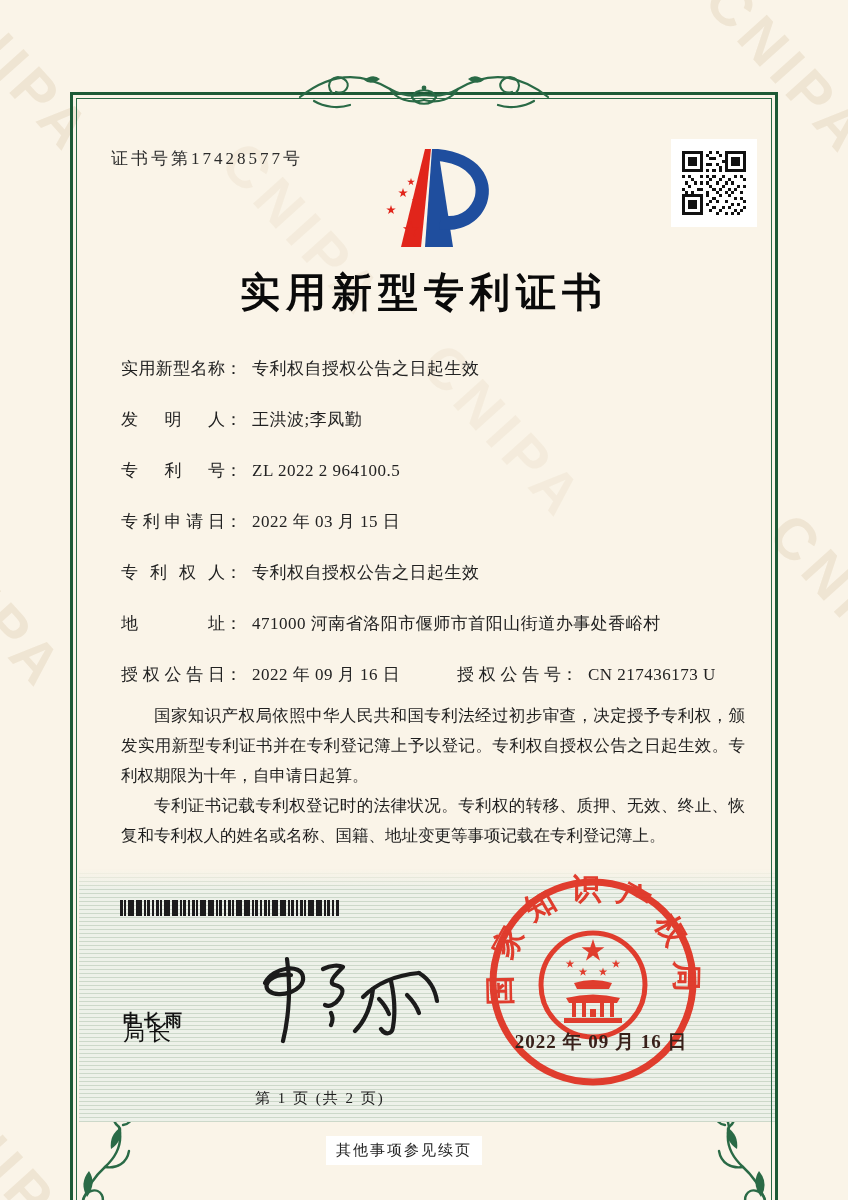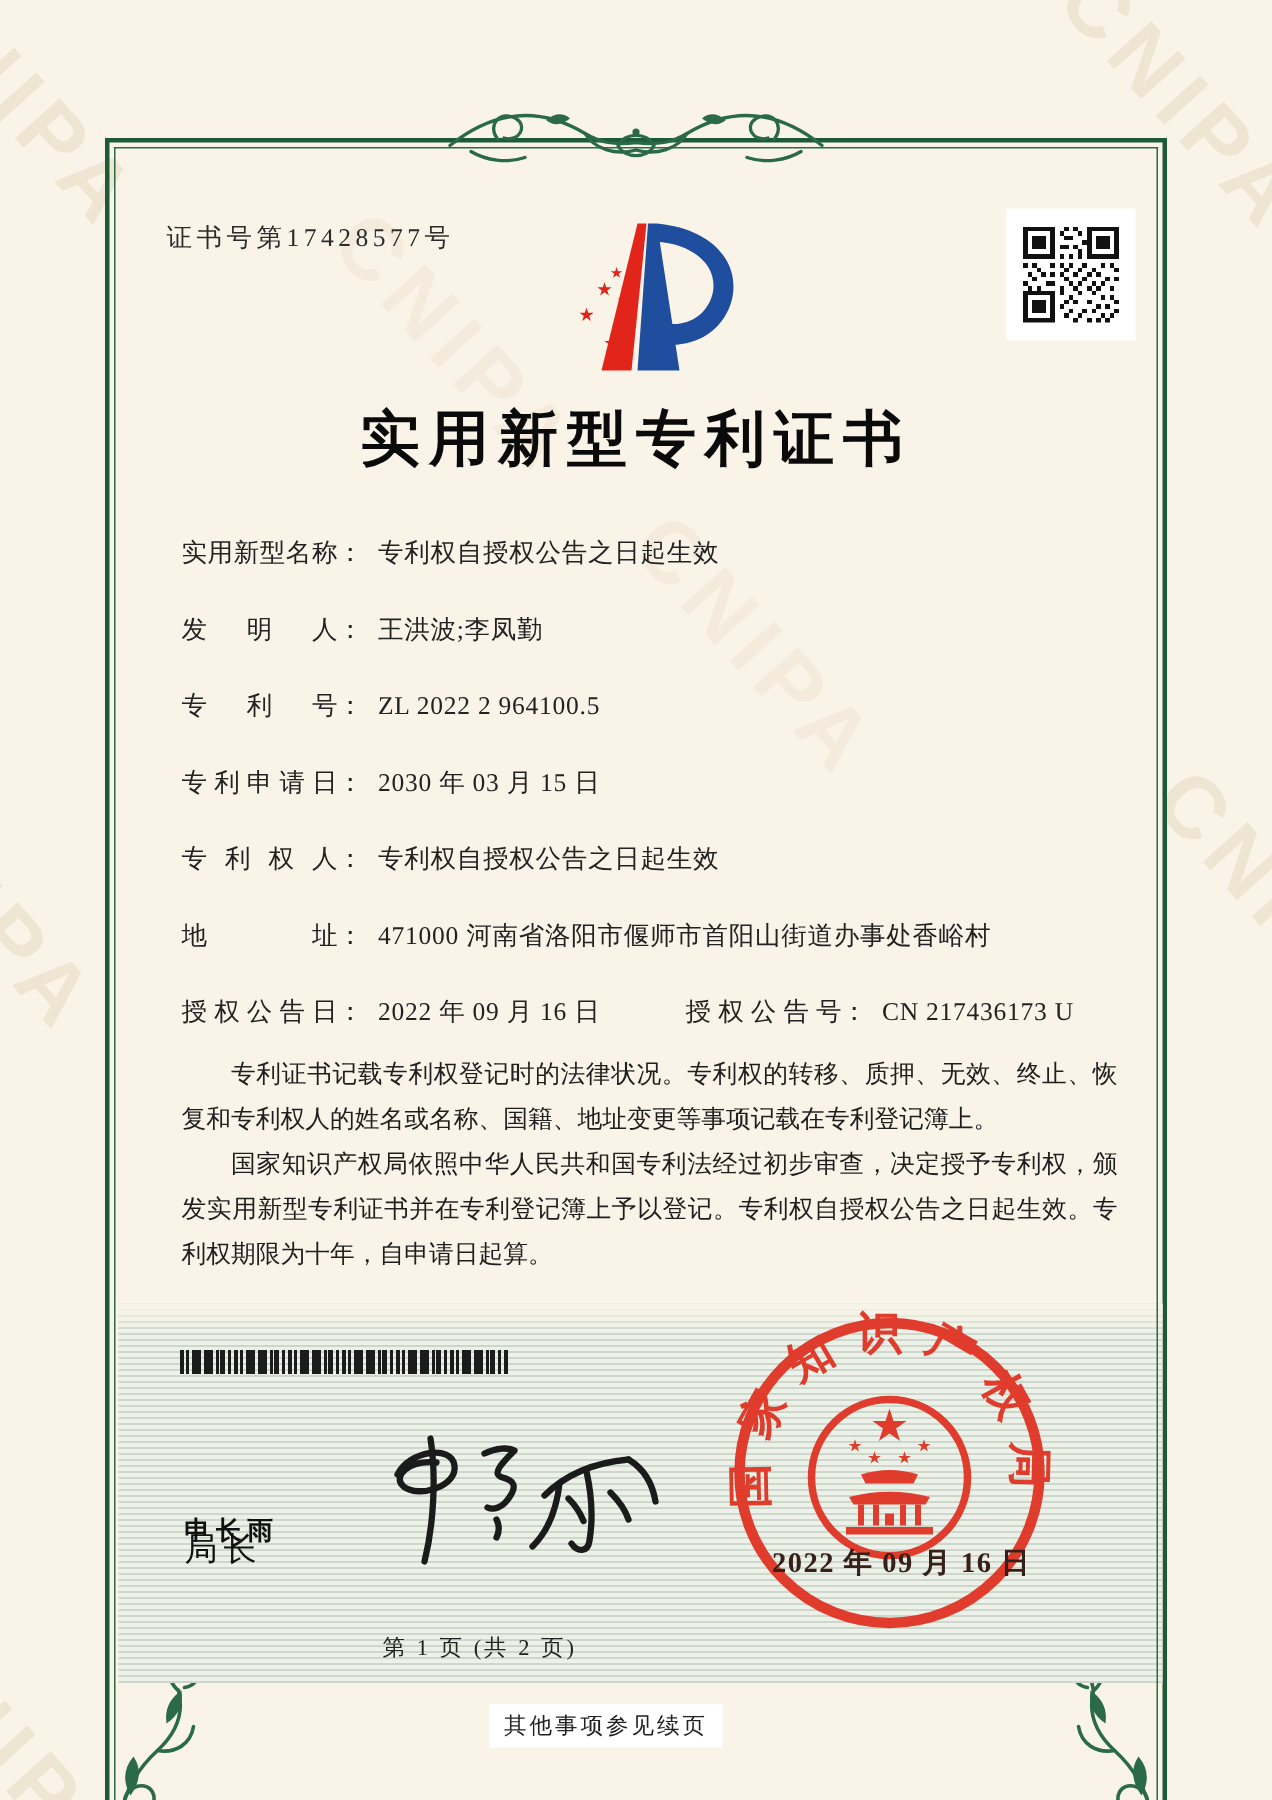--- a/index.html
+++ b/index.html
@@ -206,21 +206,21 @@
             <span>号</span>
           </span><span class="fcolon">：</span><span class="fvalue">ZL 2022 2 964100.5</span>
       </div>
       <div class="frow" style="top:153px">
         <span class="flabel">
             <span>专</span>
             <span>利</span>
             <span>申</span>
             <span>请</span>
             <span>日</span>
-          </span><span class="fcolon">：</span><span class="fvalue">2030 年 03 月 15 日</span>
+          </span><span class="fcolon">：</span><span class="fvalue">2022 年 03 月 15 日</span>
       </div>
       <div class="frow" style="top:204px">
         <span class="flabel">
             <span>专</span>
             <span>利</span>
             <span>权</span>
             <span>人</span>
           </span><span class="fcolon">：</span><span class="fvalue">专利权自授权公告之日起生效</span>
       </div>
       <div class="frow" style="top:255px">
@@ -243,22 +243,22 @@
               <span>权</span>
               <span>公</span>
               <span>告</span>
               <span>号</span>
             </span><span class="fcolon">：</span><span class="fvalue">CN 217436173 U</span>
         </span>
       </div>
     </div>
 
     <div class="paras">
+      <p>国家知识产权局依照中华人民共和国专利法经过初步审查，决定授予专利权，颁发实用新型专利证书并在专利登记簿上予以登记。专利权自授权公告之日起生效。专利权期限为十年，自申请日起算。</p>
       <p>专利证书记载专利权登记时的法律状况。专利权的转移、质押、无效、终止、恢复和专利权人的姓名或名称、国籍、地址变更等事项记载在专利登记簿上。</p>
-      <p>国家知识产权局依照中华人民共和国专利法经过初步审查，决定授予专利权，颁发实用新型专利证书并在专利登记簿上予以登记。专利权自授权公告之日起生效。专利权期限为十年，自申请日起算。</p>
     </div>
 
     <div class="band">
 
       <div class="barcode"></div>
 
       <div class="signer-title">局长</div>
       <div class="signer-name">申长雨</div>
 
       <svg class="signature" width="195" height="90" viewBox="0 0 195 90">

